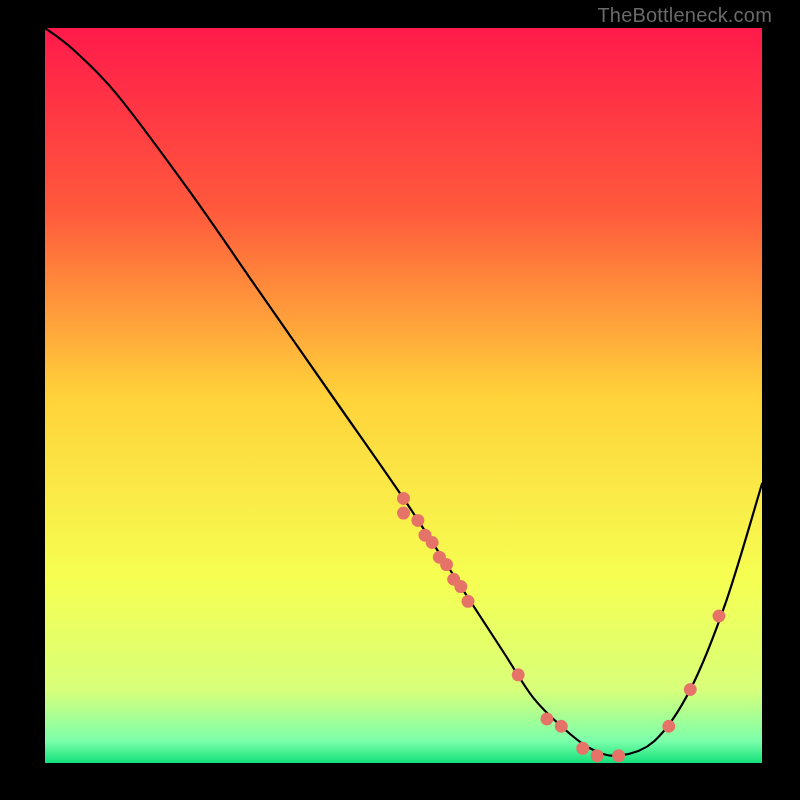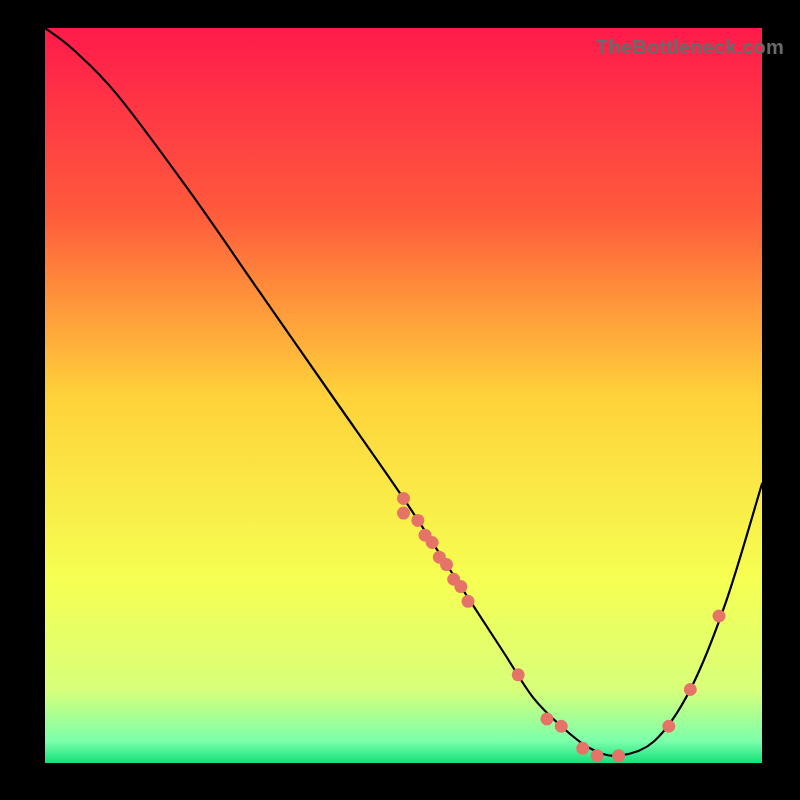--- a/index.html
+++ b/index.html
@@ -12,27 +12,26 @@
     overflow: hidden;
   }
   .frame {
     position: relative;
     width: 800px;
     height: 800px;
   }
   .watermark {
     position: absolute;
     top: 4px;
-    right: 16px;
+    right: 28px;
     color: #6a6a6a;
     font-size: 20px;
-    font-weight: 700;
+    font-weight: 400;
     letter-spacing: 0.2px;
     z-index: 10;
-    margin-top: 32px;
   }
   .plot-area {
     position: absolute;
     left: 45px;
     top: 28px;
     width: 717px;
     height: 735px;
     z-index: 1;
   }
   .plot-area svg {

